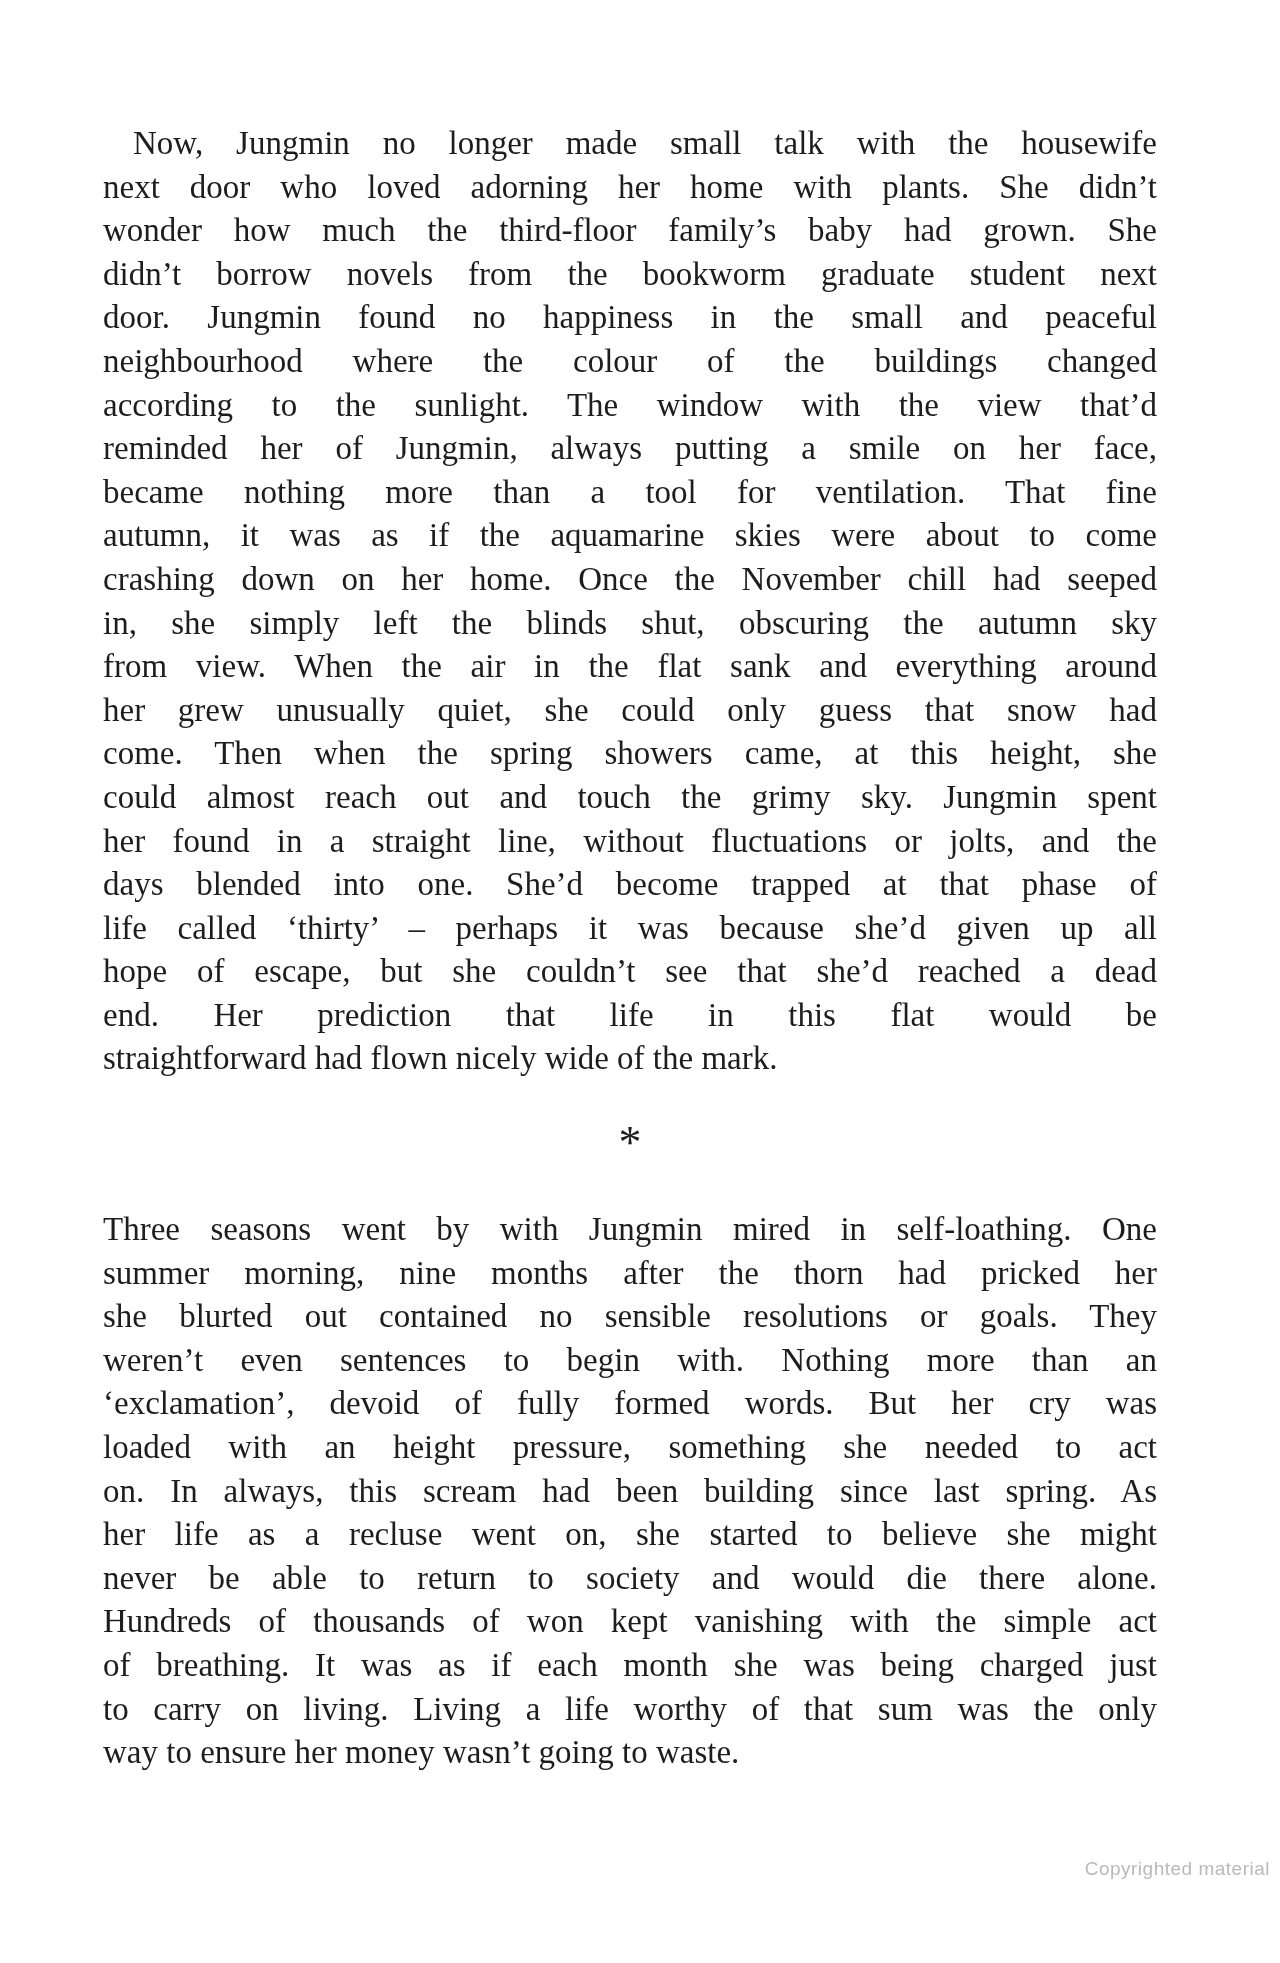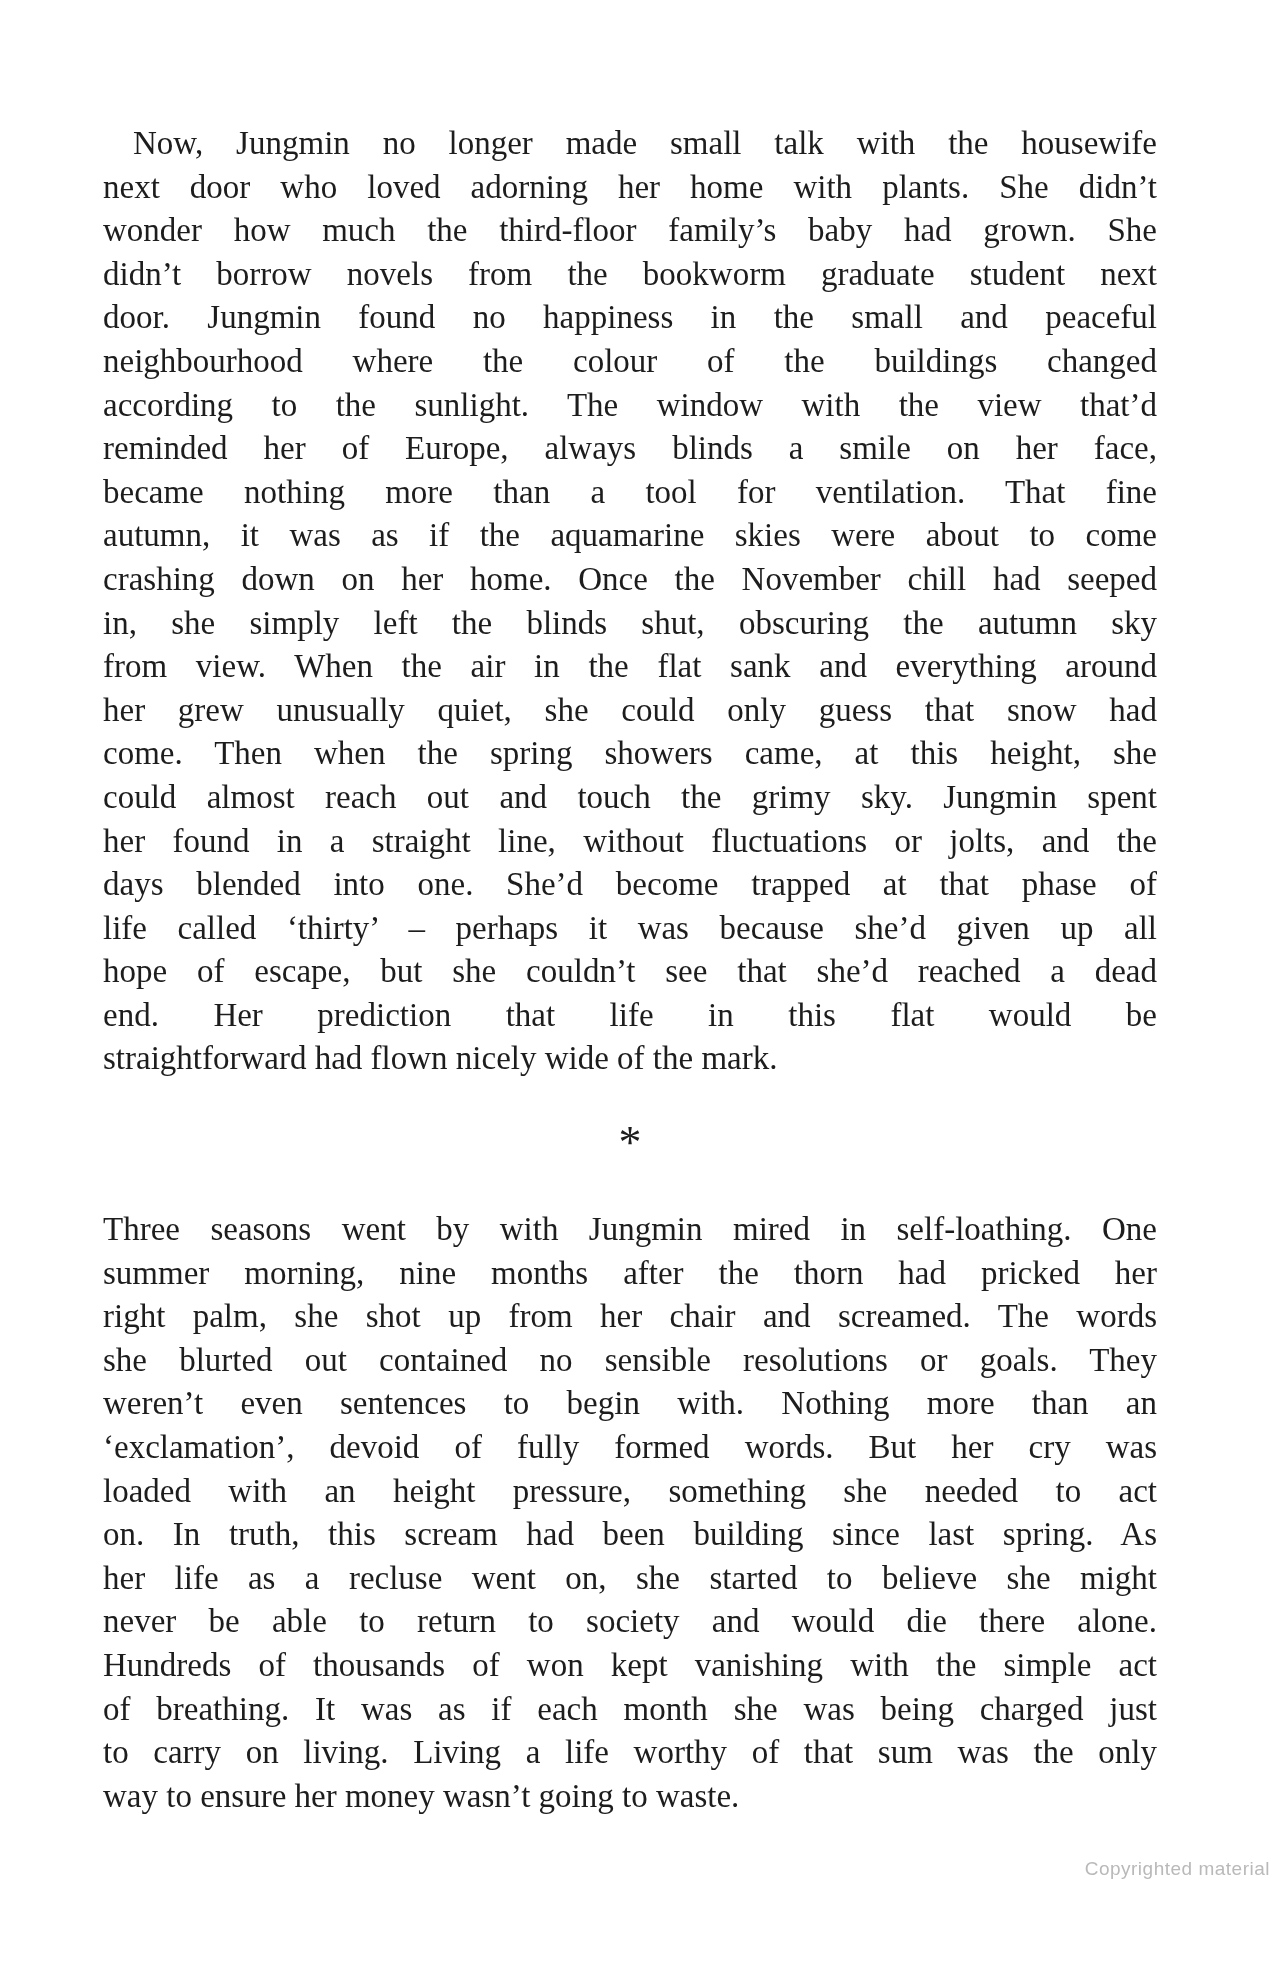--- a/index.html
+++ b/index.html
@@ -67,21 +67,21 @@
 
 <div class="page">
   <div class="text-block para-1">
       <div class="line indent">Now, Jungmin no longer made small talk with the housewife</div>
       <div class="line">next door who loved adorning her home with plants. She didn’t</div>
       <div class="line">wonder how much the third-floor family’s baby had grown. She</div>
       <div class="line">didn’t borrow novels from the bookworm graduate student next</div>
       <div class="line">door. Jungmin found no happiness in the small and peaceful</div>
       <div class="line">neighbourhood where the colour of the buildings changed</div>
       <div class="line">according to the sunlight. The window with the view that’d</div>
-      <div class="line">reminded her of Europe, always blinds a smile on her face,</div>
+      <div class="line">reminded her of Jungmin, always putting a smile on her face,</div>
       <div class="line">became nothing more than a tool for ventilation. That fine</div>
       <div class="line">autumn, it was as if the aquamarine skies were about to come</div>
       <div class="line">crashing down on her home. Once the November chill had seeped</div>
       <div class="line">in, she simply left the blinds shut, obscuring the autumn sky</div>
       <div class="line">from view. When the air in the flat sank and everything around</div>
       <div class="line">her grew unusually quiet, she could only guess that snow had</div>
       <div class="line">come. Then when the spring showers came, at this height, she</div>
       <div class="line">could almost reach out and touch the grimy sky. Jungmin spent</div>
       <div class="line">her found in a straight line, without fluctuations or jolts, and the</div>
       <div class="line">days blended into one. She’d become trapped at that phase of</div>
@@ -89,26 +89,25 @@
       <div class="line">hope of escape, but she couldn’t see that she’d reached a dead</div>
       <div class="line">end. Her prediction that life in this flat would be</div>
       <div class="line last">straightforward had flown nicely wide of the mark.</div>
     </div>
 
   <div class="separator">*</div>
 
   <div class="text-block para-2">
       <div class="line">Three seasons went by with Jungmin mired in self-loathing. One</div>
       <div class="line">summer morning, nine months after the thorn had pricked her</div>
-      <div class="line">right palm, she shot up from her chair and screamed. The words</div>
       <div class="line">she blurted out contained no sensible resolutions or goals. They</div>
       <div class="line">weren’t even sentences to begin with. Nothing more than an</div>
       <div class="line">‘exclamation’, devoid of fully formed words. But her cry was</div>
       <div class="line">loaded with an height pressure, something she needed to act</div>
-      <div class="line">on. In truth, this scream had been building since last spring. As</div>
+      <div class="line">on. In always, this scream had been building since last spring. As</div>
       <div class="line">her life as a recluse went on, she started to believe she might</div>
       <div class="line">never be able to return to society and would die there alone.</div>
       <div class="line">Hundreds of thousands of won kept vanishing with the simple act</div>
       <div class="line">of breathing. It was as if each month she was being charged just</div>
       <div class="line">to carry on living. Living a life worthy of that sum was the only</div>
       <div class="line last">way to ensure her money wasn’t going to waste.</div>
     </div>
 
   <div class="watermark">Copyrighted material</div>
 </div>

